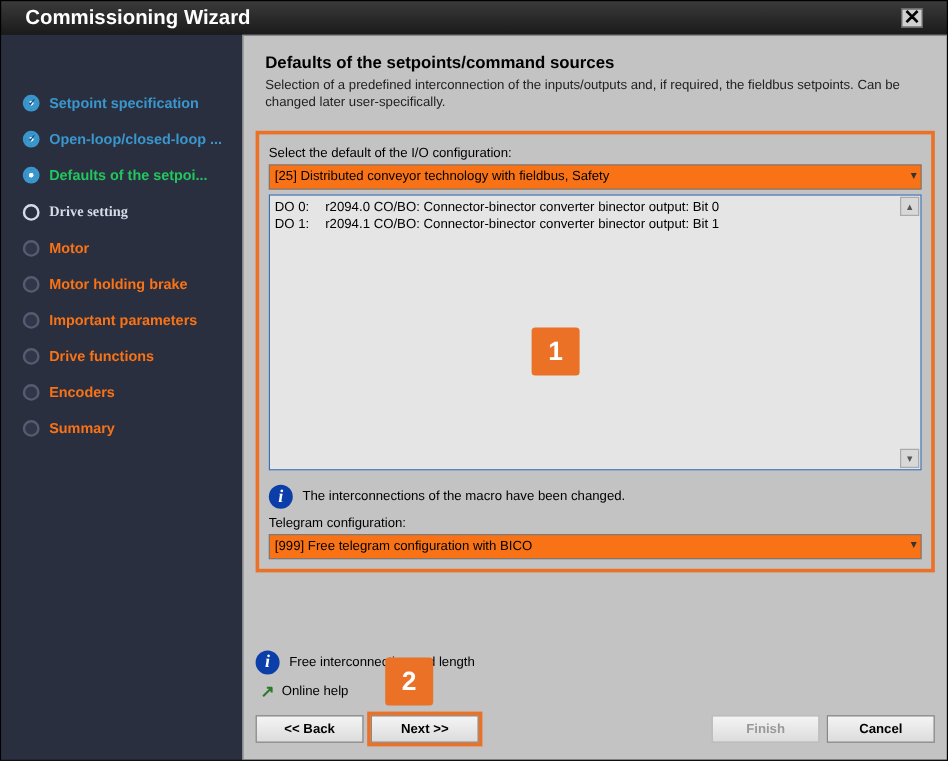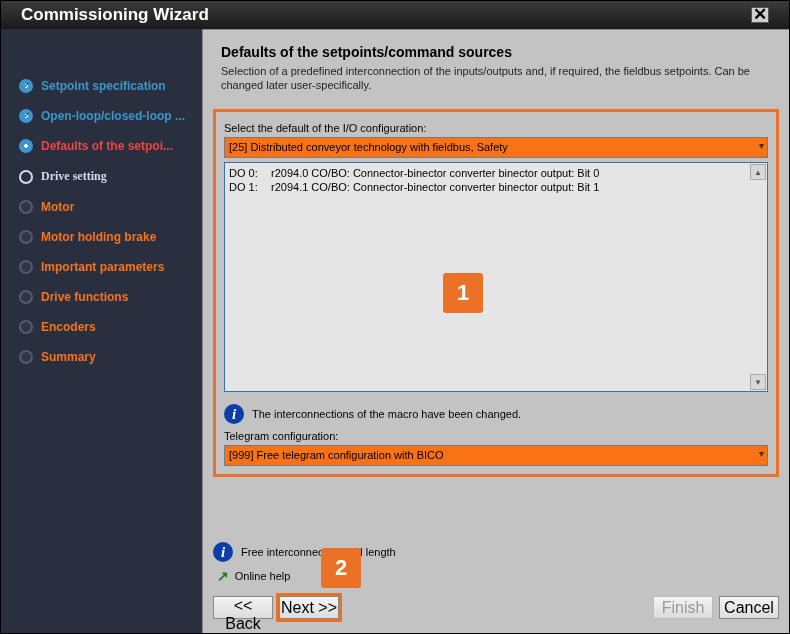--- a/index.html
+++ b/index.html
@@ -51,21 +51,21 @@
     .step {
       display: flex;
       align-items: center;
       gap: 8px;
       margin-bottom: 16px;
       color: #f97316;
       font-weight: bold;
       font-size: 12px;
     }
     .step.done { color: #3a97ce; }
-    .step.current { color: #ef4444; }
+    .step.current { color: #22c55e; }
     .step.next { color: #d6dbe8; font-family: Liberation Serif, serif; }
     .step-icon {
       width: 14px; height: 14px;
       border-radius: 50%;
       border: 2px solid currentColor;
       flex-shrink: 0;
       position: relative;
     }
     .step.done .step-icon,
     .step.current .step-icon {
@@ -216,27 +216,28 @@
       font-size: 14px;
       font-weight: bold;
     }
     .buttons {
       display: flex;
       gap: 6px;
       align-items: center;
     }
     .buttons .spacer { flex: 1; }
     button.win {
-      width: 60px;
+      width: 90px;
       height: 23px;
       background: linear-gradient(#f4f4f4,#dcdcdc);
       border: 1px solid #888;
-      font-size: 16px;
+      font-size: 11px;
       color: #000;
       cursor: pointer;
+      font-weight: bold;
     }
     button.win:disabled {
       color: #999;
       border-color: #bbb;
       cursor: default;
     }
     button.win.highlight {
       outline: 3px solid #ea7125;
       outline-offset: 0;
     }

